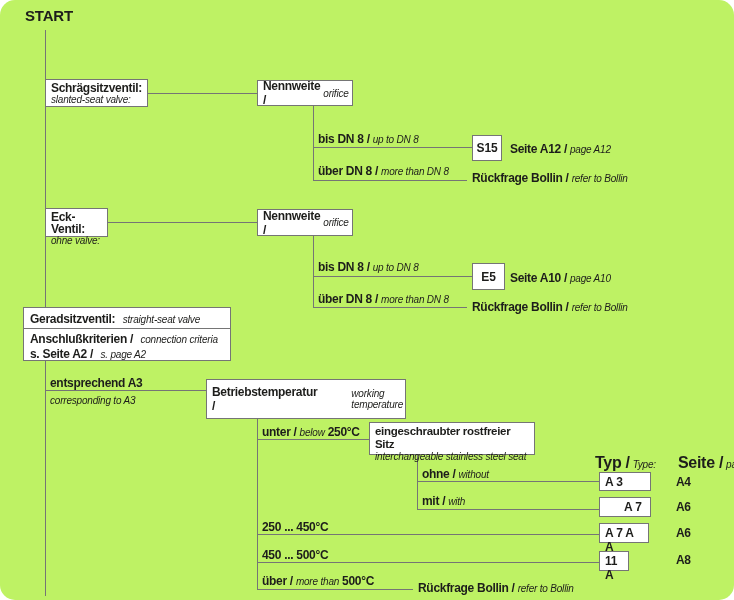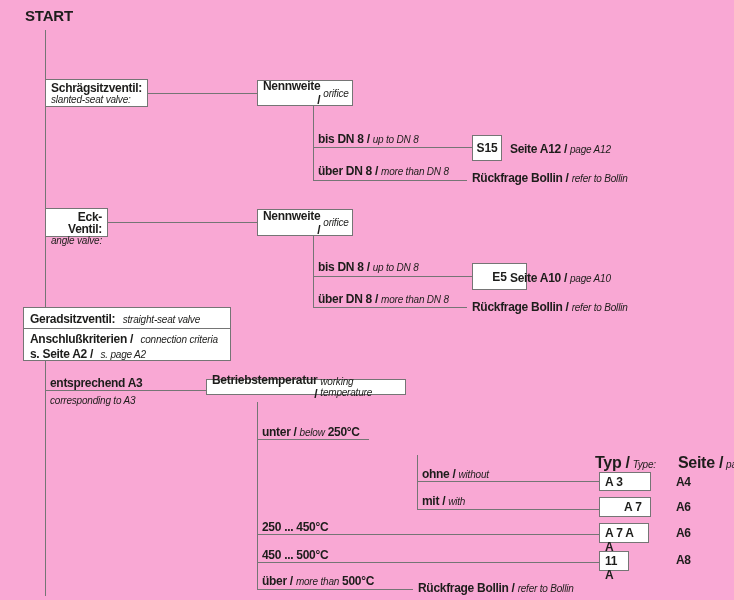--- a/index.html
+++ b/index.html
@@ -1,28 +1,28 @@
 <!DOCTYPE html>
 <html><head>
 <meta charset="utf-8">
 <style>
   * { box-sizing: border-box; margin: 0; padding: 0; }
   html,body { background:#ffffff; }
   body { font-family:"Liberation Sans", sans-serif; color:#1d1d1b; }
-  .canvas { position:relative; width:734px; height:600px; background:#f9a8d4; overflow:hidden; }
+  .canvas { position:relative; width:734px; height:600px; background:#bef264; overflow:hidden;border-radius:15px; }
 
   .hl { position:absolute; height:1.4px; background:#757575; }
   .vl { position:absolute; width:1.4px; background:#757575; }
 
   .box { position:absolute; border:1.4px solid #757575; background:#ffffff; }
   .pad { padding:2px 5px; }
   .rowc { display:flex; align-items:center; padding:0 5px; }
   .ctr  { display:flex; align-items:center; justify-content:center; }
 
-  .de   { font-weight:bold; font-size:12px; letter-spacing:-0.3px;text-align:right; }
+  .de   { font-weight:bold; font-size:12px; letter-spacing:-0.3px; }
   .en   { font-style:italic; font-size:10px; letter-spacing:-0.2px; margin-left:3px; }
   .post { font-weight:bold; font-size:12px; letter-spacing:-0.3px; margin-left:3px; }
   .blk  { display:block; margin-left:0; }
   .lh12 { line-height:12px; } .lh11 { line-height:11px; } .lh13 { line-height:13px; }
 
   .lbl { position:absolute; white-space:nowrap; line-height:13px; }
   .start { position:absolute; font-weight:bold; font-size:15px; letter-spacing:-0.2px; }
   .hdr .de { font-size:16px; }
   .pageref { position:absolute; font-weight:bold; font-size:12px; letter-spacing:-0.3px; }
 
@@ -61,53 +61,57 @@
     <span class="en blk lh11">slanted-seat valve:</span>
   </div>
 
   <div class="box rowc" style="left:257px;top:80px;width:96px;height:26px;">
     <span class="de">Nennweite /</span>
     <span class="en">orifice</span>
   </div>
 
   <div class="box pad" style="left:45px;top:208px;width:63px;height:29px;">
     <span class="de blk lh12">Eck-Ventil:</span>
-    <span class="en blk lh11">angle valve:</span>
+    <span class="en blk lh11">ohne valve:</span>
   </div>
 
   <div class="box rowc" style="left:257px;top:209px;width:96px;height:27px;">
     <span class="de">Nennweite /</span>
     <span class="en">orifice</span>
   </div>
 
   <div class="box ctr code" style="left:472px;top:135px;width:30px;height:26px;">S15</div>
-  <div class="box ctr code" style="left:472px;top:263px;width:55px;height:27px;">E5</div>
+  <div class="box ctr code" style="left:472px;top:263px;width:33px;height:27px;">E5</div>
 
   <div class="box" style="left:23px;top:307px;width:208px;height:54px;">
     <div class="cell1 lh13">
       <span class="de">Geradsitzventil:</span>
       <span class="en">straight-seat valve</span>
     </div>
     <div class="cell2">
       <div class="lh13">
         <span class="de">Anschlußkriterien /</span>
         <span class="en">connection criteria</span>
       </div>
       <div class="lh13">
         <span class="de">s. Seite A2 /</span>
         <span class="en">s. page A2</span>
       </div>
     </div>
   </div>
 
-  <div class="box rowc" style="left:206px;top:379px;width:200px;height:16px;">
+  <div class="box rowc" style="left:206px;top:379px;width:200px;height:40px;gap:31px;">
     <span class="de">Betriebstemperatur /</span>
     <span class="en">working temperature</span>
   </div>
 
+  <div class="box pad" style="left:369px;top:422px;width:166px;height:33px;">
+    <span class="de blk lh13" style="font-size:11.5px;">eingeschraubter rostfreier Sitz</span>
+    <span class="en blk lh11">interchangeable stainless steel seat</span>
+  </div>
 
   <div class="box rowc code" style="left:599px;top:472px;width:52px;height:19px;">A 3</div>
   <div class="box rowc code" style="left:599px;top:497px;width:52px;height:20px;padding-left:24px;">A 7</div>
   <div class="box rowc code" style="left:599px;top:523px;width:50px;height:20px;">A 7 A</div>
   <div class="box rowc code" style="left:599px;top:551px;width:30px;height:20px;">A 11 A</div>
 
   <div class="lbl" style="left:318px;top:131px;">
     <span class="de">bis DN 8 /</span><span class="en">up to DN 8</span>
   </div>
   <div class="lbl" style="left:318px;top:163px;">

